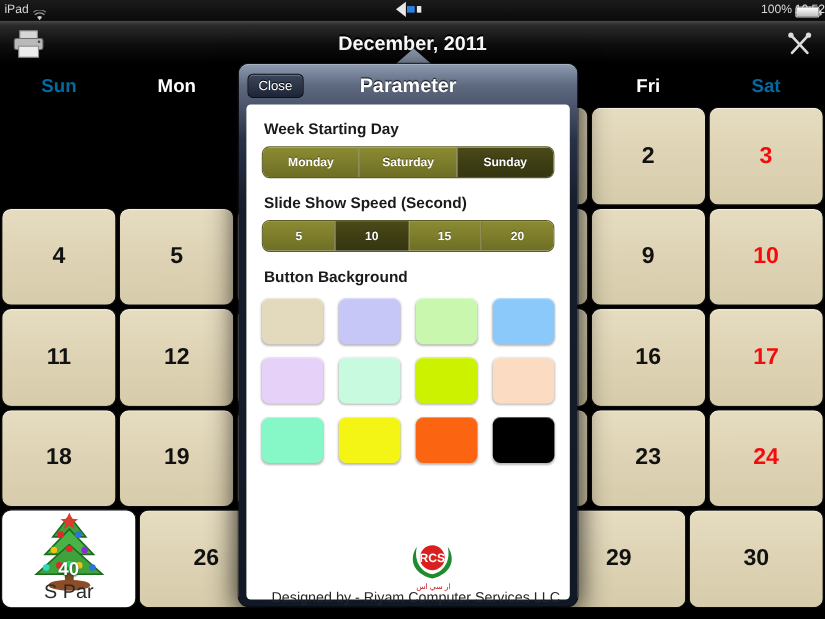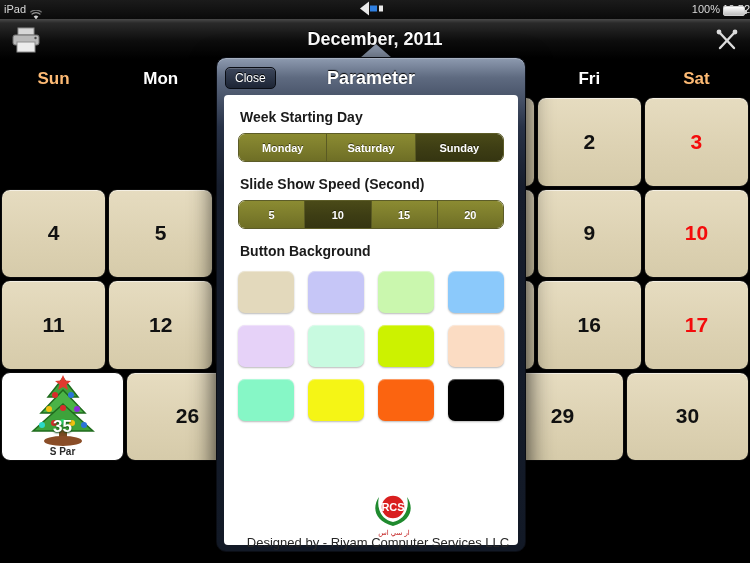--- a/index.html
+++ b/index.html
@@ -37,42 +37,42 @@
   .tb-center { position: absolute; left: 0; top: 0; width: 750px; height: 41px;
                display: flex; align-items: center; justify-content: center; gap: 12px; flex-direction: column; }
   .tb-title { color: #fff; font-size: 18px; font-weight: bold; text-shadow: 0 -1px 0 #000; }
   .navbtn { width: 30px; height: 17px; cursor: pointer; display: block; }
 
   
   .cal { position: absolute; top: 60px; left: 0; width: 750px; height: 503px; }
   .dayhdr-row { position: absolute; top: 0; left: 0; width: 750px; height: 40px; display: flex; }
   .dayhdr { flex: 1 1 0; text-align: center; line-height: 38px; font-size: 17px; font-weight: bold;
             color: #fff; text-shadow: 0 -1px 1px #000; }
-  .dayhdr.wknd { color: #fdba74; }
+  .dayhdr.wknd { color: #0369a1; }
 
   .weeks { position: absolute; top: 36px; left: 0; width: 750px; height: 467px; }
   .wrow { display: flex; height: 91.5px; }
   .cell { flex: 1 1 0; margin: 1px 1px; border-radius: 9px;
           background: linear-gradient(#e6dcc0 0%, #ddd2b3 55%, #d6cbaa 100%);
           border: 1px solid #0b0b0b;
           box-shadow: inset 0 1px 0 rgba(255,255,255,.55);
           position: relative; display: flex; align-items: center; justify-content: center;
           cursor: pointer; overflow: hidden; }
   .cell.empty { background: transparent; border-color: transparent; box-shadow: none; cursor: default; }
   .cell .dnum { font-size: 21px; font-weight: bold; color: #111; }
   .cell.wknd .dnum { color: #f40b0b; }
   .cell.photo { background: #fff; }
 
   
   .tree-wrap { position: absolute; inset: 0; }
   .tree-svg { position: absolute; left: 50%; top: 2px; transform: translateX(-50%); }
   .tree-num { position: absolute; left: 50%; top: 44px; transform: translateX(-50%);
               font-size: 17px; font-weight: bold; color: #fff; text-shadow: 0 1px 2px #05410a; }
   .tree-cap { position: absolute; left: 0; bottom: 3px; width: 100%; text-align: center;
-              font-size: 10px; font-weight: bold; color: #2a2a2a; }
+              font-size: 18px; font-weight: normal; color: #2a2a2a; }
 
   
   .pop-arrow { position: absolute; left: 360px; top: 44px; width: 0; height: 0;
                border-left: 16px solid transparent; border-right: 16px solid transparent;
                border-bottom: 14px solid #8e9bb0; z-index: 30; }
   .popover { position: absolute; left: 216px; top: 57px; width: 310px; height: 495px;
              border-radius: 10px; z-index: 31;
              background: linear-gradient(#8e9bb0 0%, #5e6a80 4%, #283247 14%, #161d2c 26%, #121926 100%);
              border: 1px solid #0a0d14;
              box-shadow: 0 6px 26px rgba(0,0,0,.85), inset 0 1px 0 rgba(255,255,255,.22);
@@ -235,20 +235,43 @@
             <span class="dnum">14</span>
           </div>
           <div class="cell">
             <span class="dnum">15</span>
           </div>
           <div class="cell">
             <span class="dnum">16</span>
           </div>
           <div class="cell wknd">
             <span class="dnum">17</span>
+          </div>
+        </div>
+        <div class="wrow">
+          <div class="cell">
+            <span class="dnum">18</span>
+          </div>
+          <div class="cell">
+            <span class="dnum">19</span>
+          </div>
+          <div class="cell">
+            <span class="dnum">20</span>
+          </div>
+          <div class="cell">
+            <span class="dnum">21</span>
+          </div>
+          <div class="cell">
+            <span class="dnum">22</span>
+          </div>
+          <div class="cell">
+            <span class="dnum">23</span>
+          </div>
+          <div class="cell wknd">
+            <span class="dnum">24</span>
           </div>
         </div>
         <div class="wrow">
           <div class="cell photo">
             <div class="tree-wrap">
               <svg class="tree-svg" width="86" height="74" viewBox="0 0 86 74">
                 <polygon points="43,3 58,22 28,22" fill="#3ea33b" stroke="#1f6b1d" stroke-width="1.5"></polygon>
                 <polygon points="43,15 65,38 21,38" fill="#4ab347" stroke="#1f6b1d" stroke-width="1.5"></polygon>
                 <polygon points="43,29 73,56 13,56" fill="#3ea33b" stroke="#1f6b1d" stroke-width="1.5"></polygon>
                 <rect x="39" y="55" width="8" height="10" fill="#7a4a22"></rect>
@@ -258,21 +281,21 @@
                 <circle cx="51" cy="20" r="3" fill="#2b74d9"></circle>
                 <circle cx="29" cy="34" r="3" fill="#f2c113"></circle>
                 <circle cx="43" cy="33" r="3" fill="#d92b2b"></circle>
                 <circle cx="57" cy="34" r="3" fill="#8b2bd9"></circle>
                 <circle cx="22" cy="50" r="3" fill="#2bd9c6"></circle>
                 <circle cx="34" cy="48" r="3" fill="#d92b2b"></circle>
                 <circle cx="52" cy="48" r="3" fill="#f2c113"></circle>
                 <circle cx="64" cy="50" r="3" fill="#2b74d9"></circle>
                 <circle cx="43" cy="47" r="3" fill="#2bd96a"></circle>
               </svg>
-              <div class="tree-num">35</div>
+              <div class="tree-num">40</div>
               <div class="tree-cap">S Par</div>
             </div>
           </div>
           <div class="cell">
             <span class="dnum">26</span>
           </div>
           <div class="cell">
             <span class="dnum">27</span>
           </div>
           <div class="cell">

